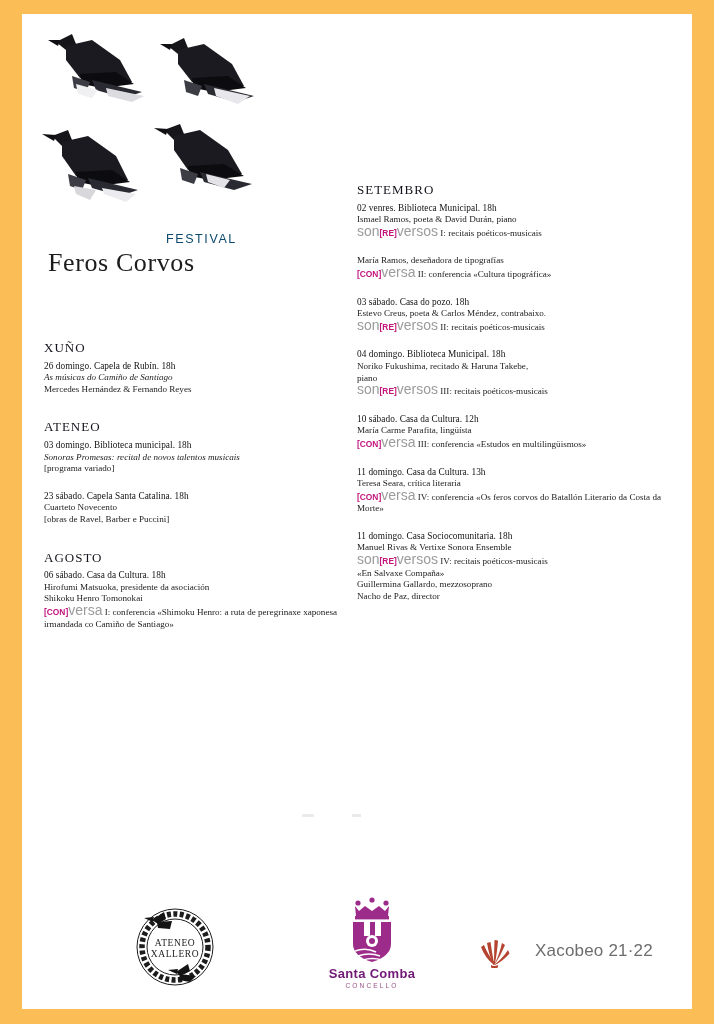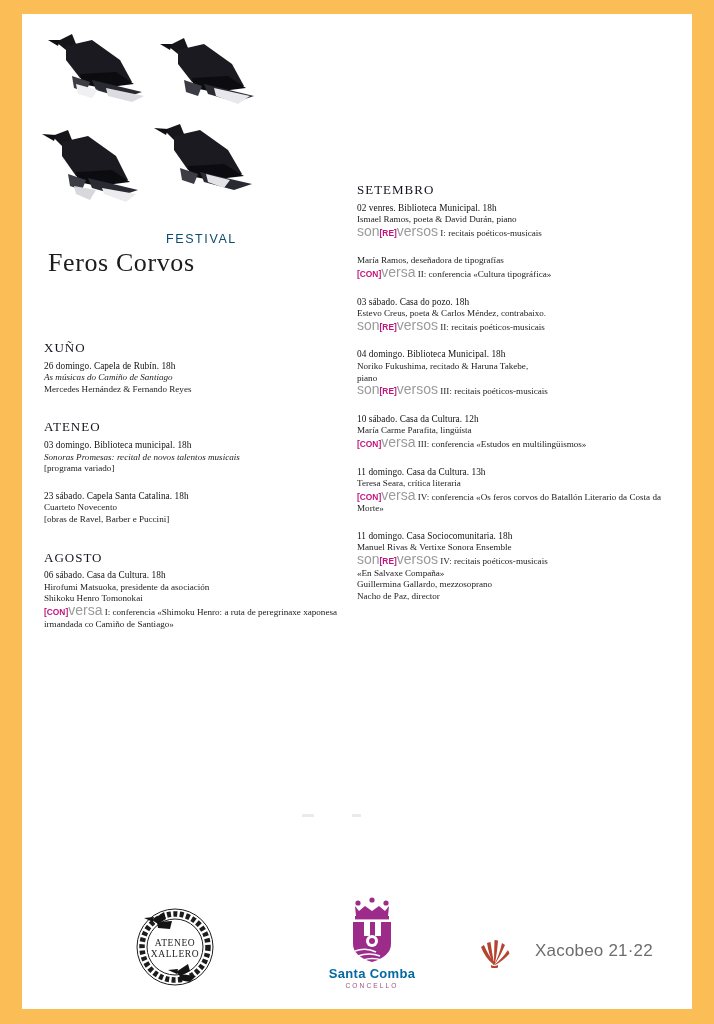--- a/index.html
+++ b/index.html
@@ -111,21 +111,21 @@
   .logo { position: absolute; text-align: center; }
 
   .logo-ateneo { left: 78px; top: 8px; width: 120px; }
   .logo-santa  { left: 275px; top: 0px; width: 120px; }
   .logo-xaco   { left: 440px; top: 40px; width: 210px; }
 
   .santa-name {
     font-family: "Liberation Sans", sans-serif;
     font-size: 13px;
     font-weight: bold;
-    color: #0369a1;
+    color: #701a75;
     letter-spacing: 0.3px;
     margin-top: 2px;
   }
   .santa-sub {
     font-family: "Liberation Sans", sans-serif;
     font-size: 6.6px;
     color: #9a4f86;
     letter-spacing: 2.1px;
     margin-top: 1px;
   }

